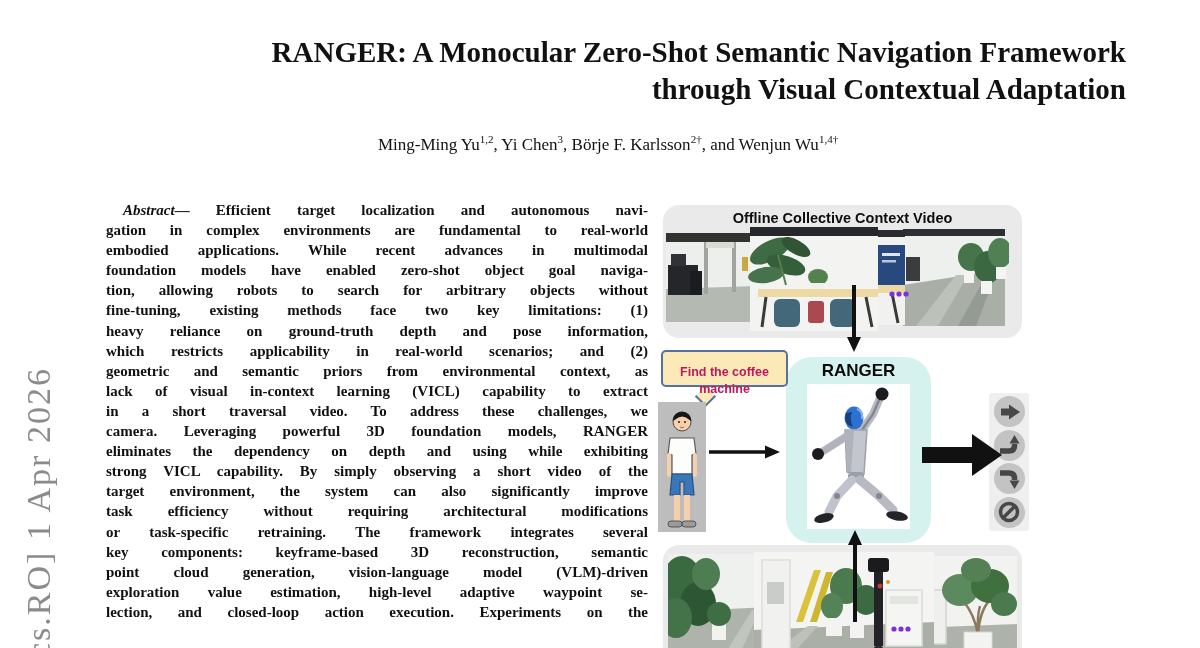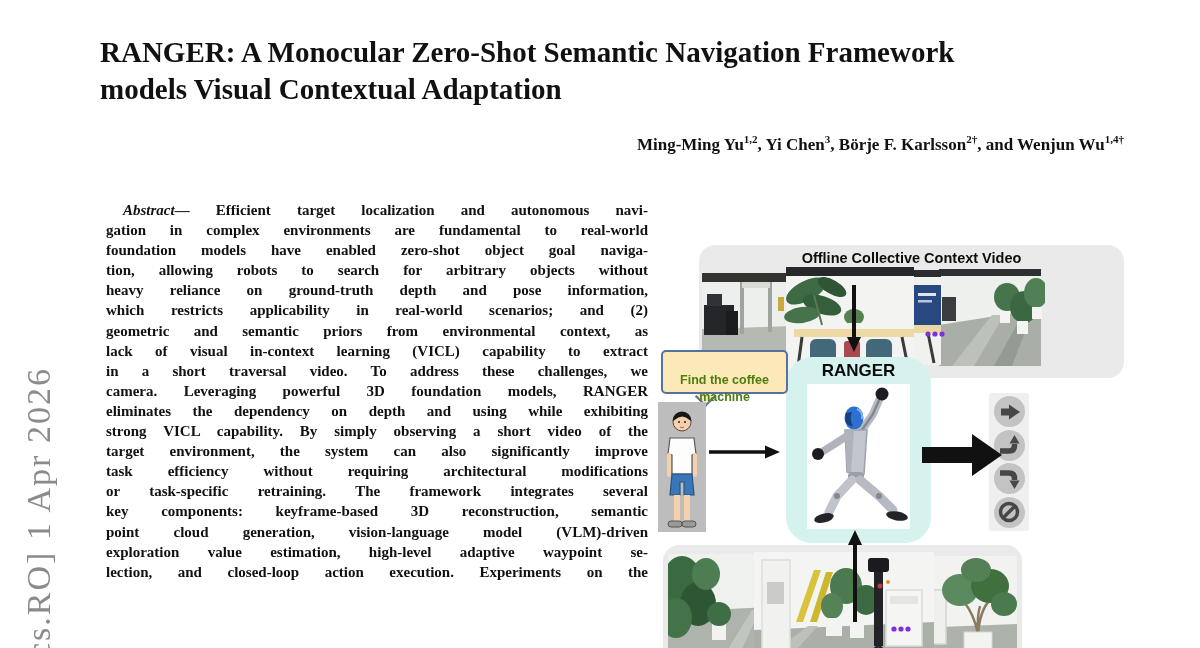--- a/index.html
+++ b/index.html
@@ -6,45 +6,45 @@
   .page{position:relative;width:1200px;height:648px;background:#ffffff;overflow:hidden;
         font-family:"Liberation Serif",serif;color:#111;}
 
   
   .arxiv-stamp{position:absolute;left:20px;top:322px;width:46px;height:336px;
     writing-mode:vertical-rl;transform:rotate(180deg);
     font-family:"Liberation Serif",serif;font-size:34px;letter-spacing:2px;color:#8b8b8b;
     white-space:nowrap;}
 
   
-  .title{position:absolute;left:100px;top:34px;width:1016px;text-align:left;
+  .title{position:absolute;left:110px;top:34px;width:1016px;text-align:right;
     font-weight:bold;font-size:29px;line-height:37px;}
-  .authors{position:absolute;left:108px;top:133px;width:1016px;text-align:right;
-    font-size:17px;font-weight:bold;}
+  .authors{position:absolute;left:100px;top:133px;width:1016px;text-align:center;
+    font-size:17px;}
   .authors sup{font-size:11px;}
 
   
   .abstract{position:absolute;left:106px;top:200px;width:542px;
     font-weight:bold;font-size:15px;line-height:20.1px;}
   .abs-line{text-align:justify;text-align-last:justify;white-space:normal;}
   .abs-line.first{padding-left:17px;}
   .abs-label{font-style:italic;}
 
   
   .panel{position:absolute;background:#eaeaea;border-radius:16px;}
   .panel-title{position:absolute;left:0;right:0;top:5px;text-align:center;
     font-family:"Liberation Sans",sans-serif;font-weight:bold;font-size:14.5px;color:#0d0d0d;}
   .photo-svg{position:absolute;display:block;}
   .arrow-svg{position:absolute;display:block;z-index:6;}
 
   
-  .bubble{position:absolute;left:661px;top:350px;width:127px;height:44px;
+  .bubble{position:absolute;left:661px;top:350px;width:127px;height:37px;
     background:#fce9b8;border:2px solid #56719f;border-radius:5px;z-index:5;
     font-family:"Liberation Sans",sans-serif;font-weight:bold;font-size:12.5px;
-    color:#4d7c0f;text-align:center;line-height:17px;padding-top:20px;box-sizing:border-box;}
+    color:#be185d;text-align:center;line-height:17px;padding-top:12px;box-sizing:border-box;}
   .bubble-tail{position:absolute;left:698px;top:389px;width:13px;height:13px;background:#fce9b8;
     border-right:2px solid #56719f;border-bottom:2px solid #56719f;transform:rotate(45deg);z-index:4;}
 
   
   .person{position:absolute;left:658px;top:402px;width:48px;height:130px;z-index:5;}
 
   
   .ranger-box{position:absolute;left:786px;top:357px;width:145px;height:186px;
     background:#d6f2ee;border-radius:26px;z-index:3;}
   .ranger-label{position:absolute;left:0;right:0;top:4px;text-align:center;
@@ -61,50 +61,52 @@
 </style>
 </head>
 <body>
 
 <div class="page">
 
   <div class="arxiv-stamp">cs.RO] 1 Apr 2026</div>
 
   <div class="title">
     <div>RANGER: A Monocular Zero-Shot Semantic Navigation Framework</div>
-    <div>models Visual Contextual Adaptation</div>
+    <div>through Visual Contextual Adaptation</div>
   </div>
 
   <div class="authors">
     <span><span>Ming-Ming Yu</span><sup>1,2</sup></span><span><span>, Yi Chen</span><sup>3</sup></span><span><span>, Börje F. Karlsson</span><sup>2†</sup></span><span><span>, and Wenjun Wu</span><sup>1,4†</sup></span>
   </div>
 
   <div class="abstract">
     <div class="abs-line first"><span class="abs-label">Abstract—</span> <span>Efficient target localization and autonomous navi-</span></div>
     <div class="abs-line">gation in complex environments are fundamental to real-world</div>
+    <div class="abs-line">embodied applications. While recent advances in multimodal</div>
     <div class="abs-line">foundation models have enabled zero-shot object goal naviga-</div>
     <div class="abs-line">tion, allowing robots to search for arbitrary objects without</div>
+    <div class="abs-line">fine-tuning, existing methods face two key limitations: (1)</div>
     <div class="abs-line">heavy reliance on ground-truth depth and pose information,</div>
     <div class="abs-line">which restricts applicability in real-world scenarios; and (2)</div>
     <div class="abs-line">geometric and semantic priors from environmental context, as</div>
     <div class="abs-line">lack of visual in-context learning (VICL) capability to extract</div>
     <div class="abs-line">in a short traversal video. To address these challenges, we</div>
     <div class="abs-line">camera. Leveraging powerful 3D foundation models, RANGER</div>
     <div class="abs-line">eliminates the dependency on depth and using while exhibiting</div>
     <div class="abs-line">strong VICL capability. By simply observing a short video of the</div>
     <div class="abs-line">target environment, the system can also significantly improve</div>
     <div class="abs-line">task efficiency without requiring architectural modifications</div>
     <div class="abs-line">or task-specific retraining. The framework integrates several</div>
     <div class="abs-line">key components: keyframe-based 3D reconstruction, semantic</div>
     <div class="abs-line">point cloud generation, vision-language model (VLM)-driven</div>
     <div class="abs-line">exploration value estimation, high-level adaptive waypoint se-</div>
     <div class="abs-line">lection, and closed-loop action execution. Experiments on the</div>
   </div>
 
-  <div class="panel" style="left:699px;top:205px;width:425px;height:133px;margin-top:40px;">
+  <div class="panel" style="left:663px;top:205px;width:359px;height:133px;">
     <div class="panel-title">Offline Collective Context Video</div>
     <svg class="photo-svg" style="left:3px;top:22px;" width="343" height="104" viewBox="0 0 343 104">
 
       <g>
         <rect x="0" y="6" width="122" height="89" fill="#edefec"></rect>
         <rect x="0" y="6" width="122" height="9" fill="#33342f"></rect>
         <polygon points="0,62 122,58 122,95 0,95" fill="#b4b9b1"></polygon>
         <rect x="38" y="15" width="4" height="52" fill="#9fa49e"></rect>
         <rect x="66" y="15" width="4" height="50" fill="#9fa49e"></rect>
         <rect x="40" y="15" width="28" height="6" fill="#d7dad5"></rect>

